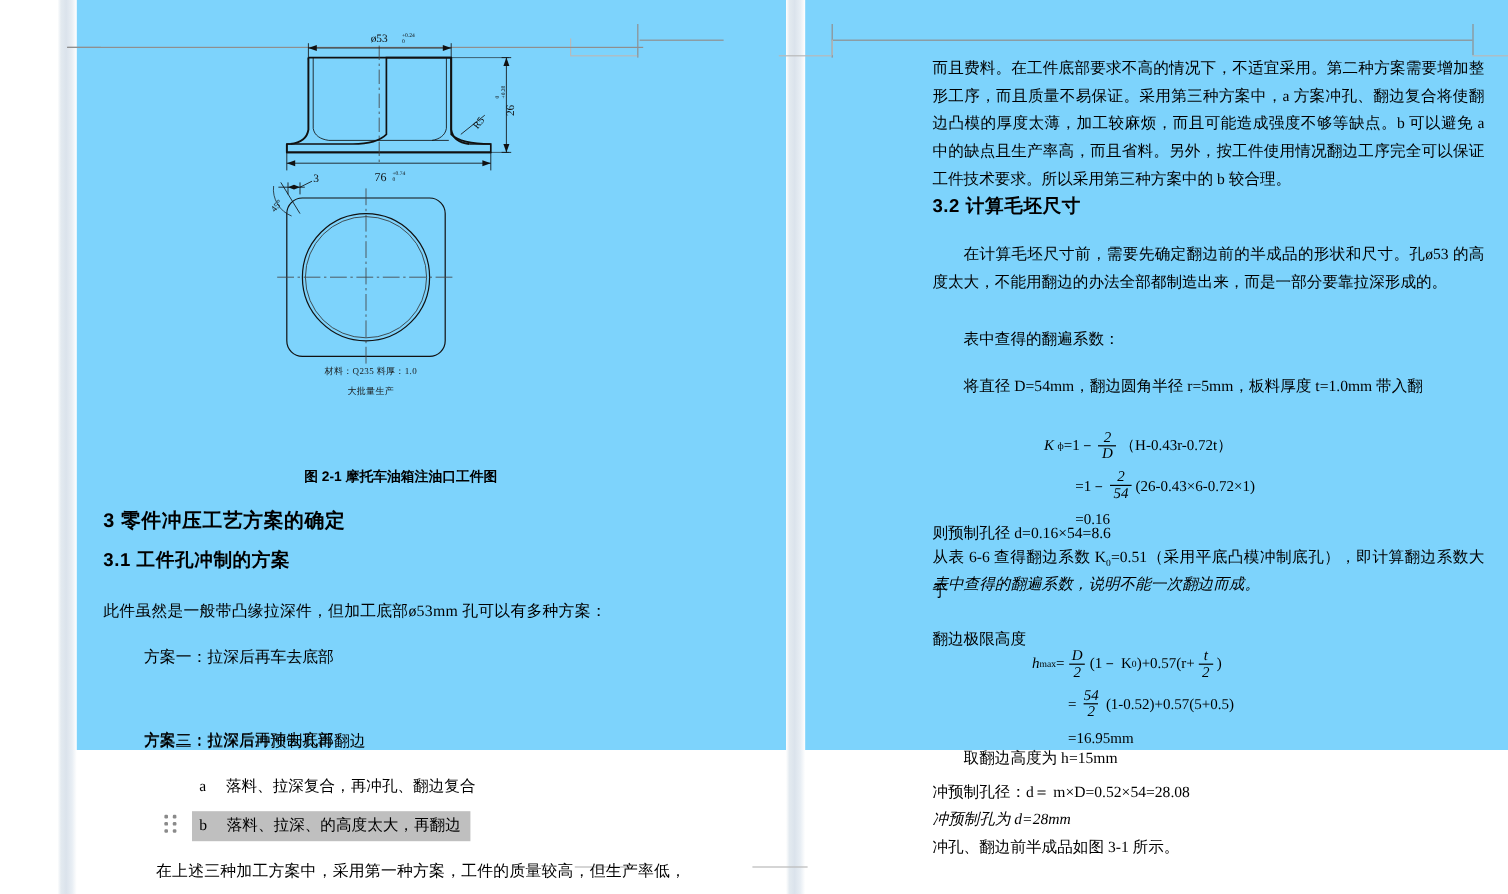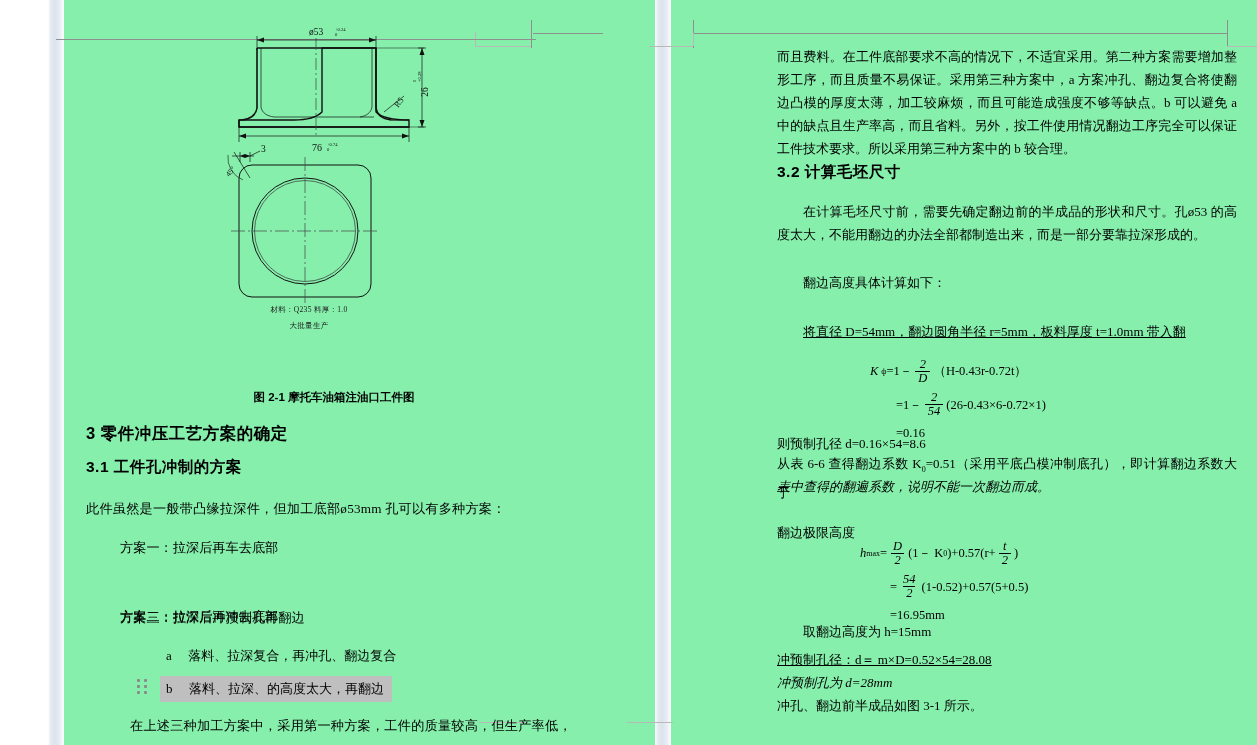--- a/index.html
+++ b/index.html
@@ -21,22 +21,22 @@
     top: 0; bottom: 0;
     background: linear-gradient(to right,
         #ffffff 0%, #e3eaf0 18%, #dbe3ec 45%, #e8eef4 75%, #ffffff 100%);
   }
   #gutter-left  { left: 48px;  width: 16px; }
   #gutter-mid   { left: 655px; width: 16px; }
 
   
   .sheet {
     position: absolute;
-    top: 0; height: 745px;
-    background: #86efac;
+    top: 0; height: 625px;
+    background: #7dd3fc;
   }
   #page-left  { left: 64px;  width: 591px; }
   #page-right { left: 671px; width: 586px; }
 
   
   .cropmark { position: absolute; background: #8f8f8f; }
   .cm-h { height: 1px; width: 28px; }
   .cm-v { width: 1px; height: 28px; }
   .cm-thin { background: #b9b9b9; }
 
@@ -303,23 +303,23 @@
   <div class="rc" style="top:45px;">
     <div class="para">而且费料。在工件底部要求不高的情况下，不适宜采用。第二种方案需要增加整形工序，而且质量不易保证。采用第三种方案中，a 方案冲孔、翻边复合将使翻边凸模的厚度太薄，加工较麻烦，而且可能造成强度不够等缺点。b 可以避免 a 中的缺点且生产率高，而且省料。另外，按工件使用情况翻边工序完全可以保证工件技术要求。所以采用第三种方案中的 b 较合理。</div>
   </div>
 
   <div class="rc h2" style="top:162px;">3.2    计算毛坯尺寸</div>
 
   <div class="rc" style="top:200px;">
     <div class="para indent">在计算毛坯尺寸前，需要先确定翻边前的半成品的形状和尺寸。孔ø53 的高度太大，不能用翻边的办法全部都制造出来，而是一部分要靠拉深形成的。</div>
   </div>
 
-  <div class="rc para" style="top:271px; text-indent:26px;">翻边高度具体计算如下：</div>
-
-  <div class="rc para" style="top:320px; text-indent:26px;text-decoration:underline;">将直径 D=54mm，翻边圆角半径 r=5mm，板料厚度 t=1.0mm 带入翻</div>
+  <div class="rc para" style="top:271px; text-indent:26px;">表中查得的翻遍系数：</div>
+
+  <div class="rc para" style="top:310px; text-indent:26px;">将直径 D=54mm，翻边圆角半径 r=5mm，板料厚度 t=1.0mm 带入翻</div>
 
 
   <div class="rc eq-block" style="top:358px; left:870px;">
     <div class="eq-row">
       <span class="ital">K</span>
       <span class="sub" style="margin-left:3px;">ф</span>
       <span>=1－</span>
       <span class="frac">
         <span class="num">2</span>
         <span class="den">D</span>
@@ -371,17 +371,17 @@
         <span class="num">54</span>
         <span class="den">2</span>
       </span>
       <span>(1-0.52)+0.57(5+0.5)</span>
     </div>
     <div class="eq-row" style="margin-top:8px; margin-left:30px;">=16.95mm</div>
   </div>
 
   <div class="rc para" style="top:620px; text-indent:26px;">取翻边高度为 h=15mm</div>
 
-  <div class="rc para" style="top:648px;text-decoration:underline;">冲预制孔径：d＝ m×D=0.52×54=28.08</div>
+  <div class="rc para" style="top:648px;">冲预制孔径：d＝ m×D=0.52×54=28.08</div>
   <div class="rc para" style="top:671px;font-style:italic;">冲预制孔为 d=28mm</div>
   <div class="rc para" style="top:694px;">冲孔、翻边前半成品如图 3-1 所示。</div>
 
 </div>
 
 </body></html>

